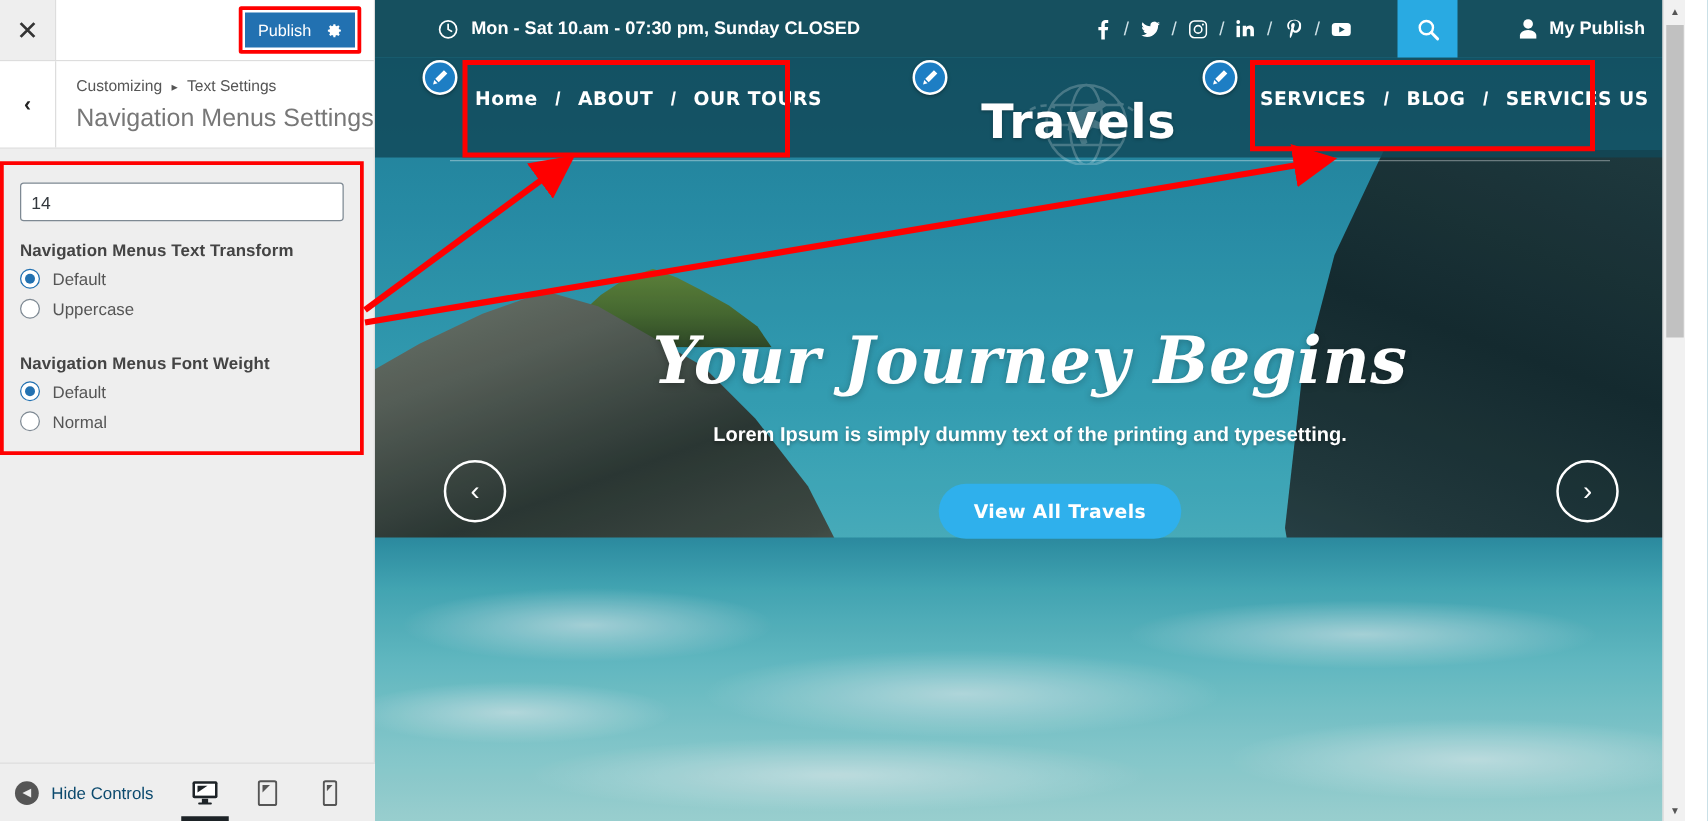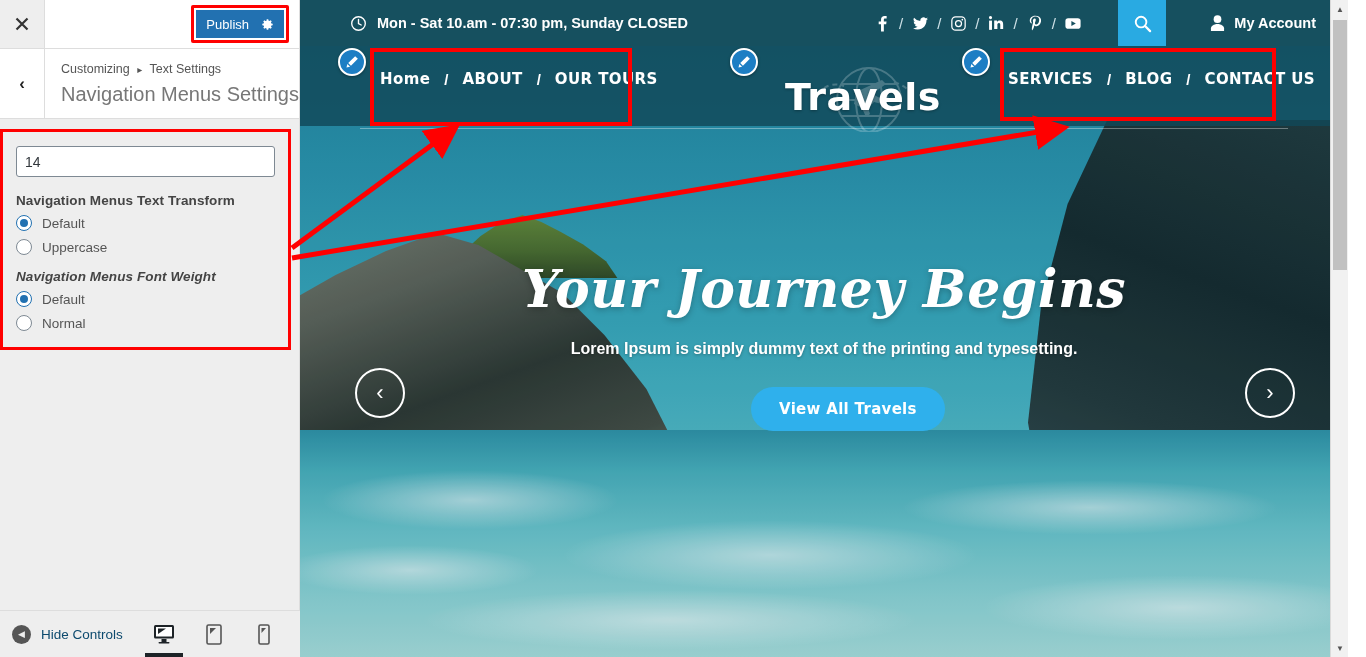--- a/index.html
+++ b/index.html
@@ -304,21 +304,21 @@
           <span class="radio on"></span>
           <span class="radio-label">Default</span>
         </div>
         <div class="radio-row">
           <span class="radio"></span>
           <span class="radio-label">Uppercase</span>
         </div>
       </div>
 
       <div class="fld-group" style="margin-bottom:0;">
-        <div class="fld-label" style="margin-top:14px;font-style:italic;">Navigation Menus Font Weight</div>
+        <div class="fld-label" style="margin-top:28px;">Navigation Menus Font Weight</div>
         <div class="radio-row">
           <span class="radio on"></span>
           <span class="radio-label">Default</span>
         </div>
         <div class="radio-row" style="margin-bottom:0;">
           <span class="radio"></span>
           <span class="radio-label">Normal</span>
         </div>
       </div>
     </div>
@@ -429,21 +429,21 @@
           <circle cx="8.5" cy="8.5" r="5.6" fill="none" stroke="#fff" stroke-width="2"></circle>
           <path d="M12.7 12.7 L18 18" stroke="#fff" stroke-width="2.4" stroke-linecap="round"></path>
         </svg>
       </div>
 
       <div class="account">
         <svg width="15" height="16" viewBox="0 0 16 17" fill="#fff">
           <circle cx="8" cy="4.4" r="4.1"></circle>
           <path d="M8 9.6c-4.1 0-7 2.4-7 4.6V17h14v-2.8c0-2.2-2.9-4.6-7-4.6z"></path>
         </svg>
-        <span class="txt">My Account</span>
+        <span class="txt">My Publish</span>
       </div>
     </div>
 
     <div class="navrow">
       <div class="nav-left">
         <span class="nav-item">Home</span>
         <span class="nav-sep">/</span>
         <span class="nav-item">ABOUT</span>
         <span class="nav-sep">/</span>
         <span class="nav-item">OUR TOURS</span>
@@ -459,21 +459,21 @@
           <path d="M100 20 q12 4 18 12" stroke="#fff" stroke-width="2" fill="none" stroke-dasharray="5 4"></path>
         </svg>
         <span class="word">Travels</span>
       </div>
 
       <div class="nav-right">
         <span class="nav-item">SERVICES</span>
         <span class="nav-sep">/</span>
         <span class="nav-item">BLOG</span>
         <span class="nav-sep">/</span>
-        <span class="nav-item">CONTACT US</span>
+        <span class="nav-item">SERVICES US</span>
       </div>
     </div>
 
     <div class="edit-pin" id="pin-left">
       <svg width="14" height="14" viewBox="0 0 16 16" fill="#fff">
         <path d="M11.6 1.3l3.1 3.1-7.9 7.9-3.1-3.1zM2.7 10.2l3.1 3.1-4.1 1z"></path>
       </svg>
     </div>
     <div class="edit-pin" id="pin-logo">
       <svg width="14" height="14" viewBox="0 0 16 16" fill="#fff">

